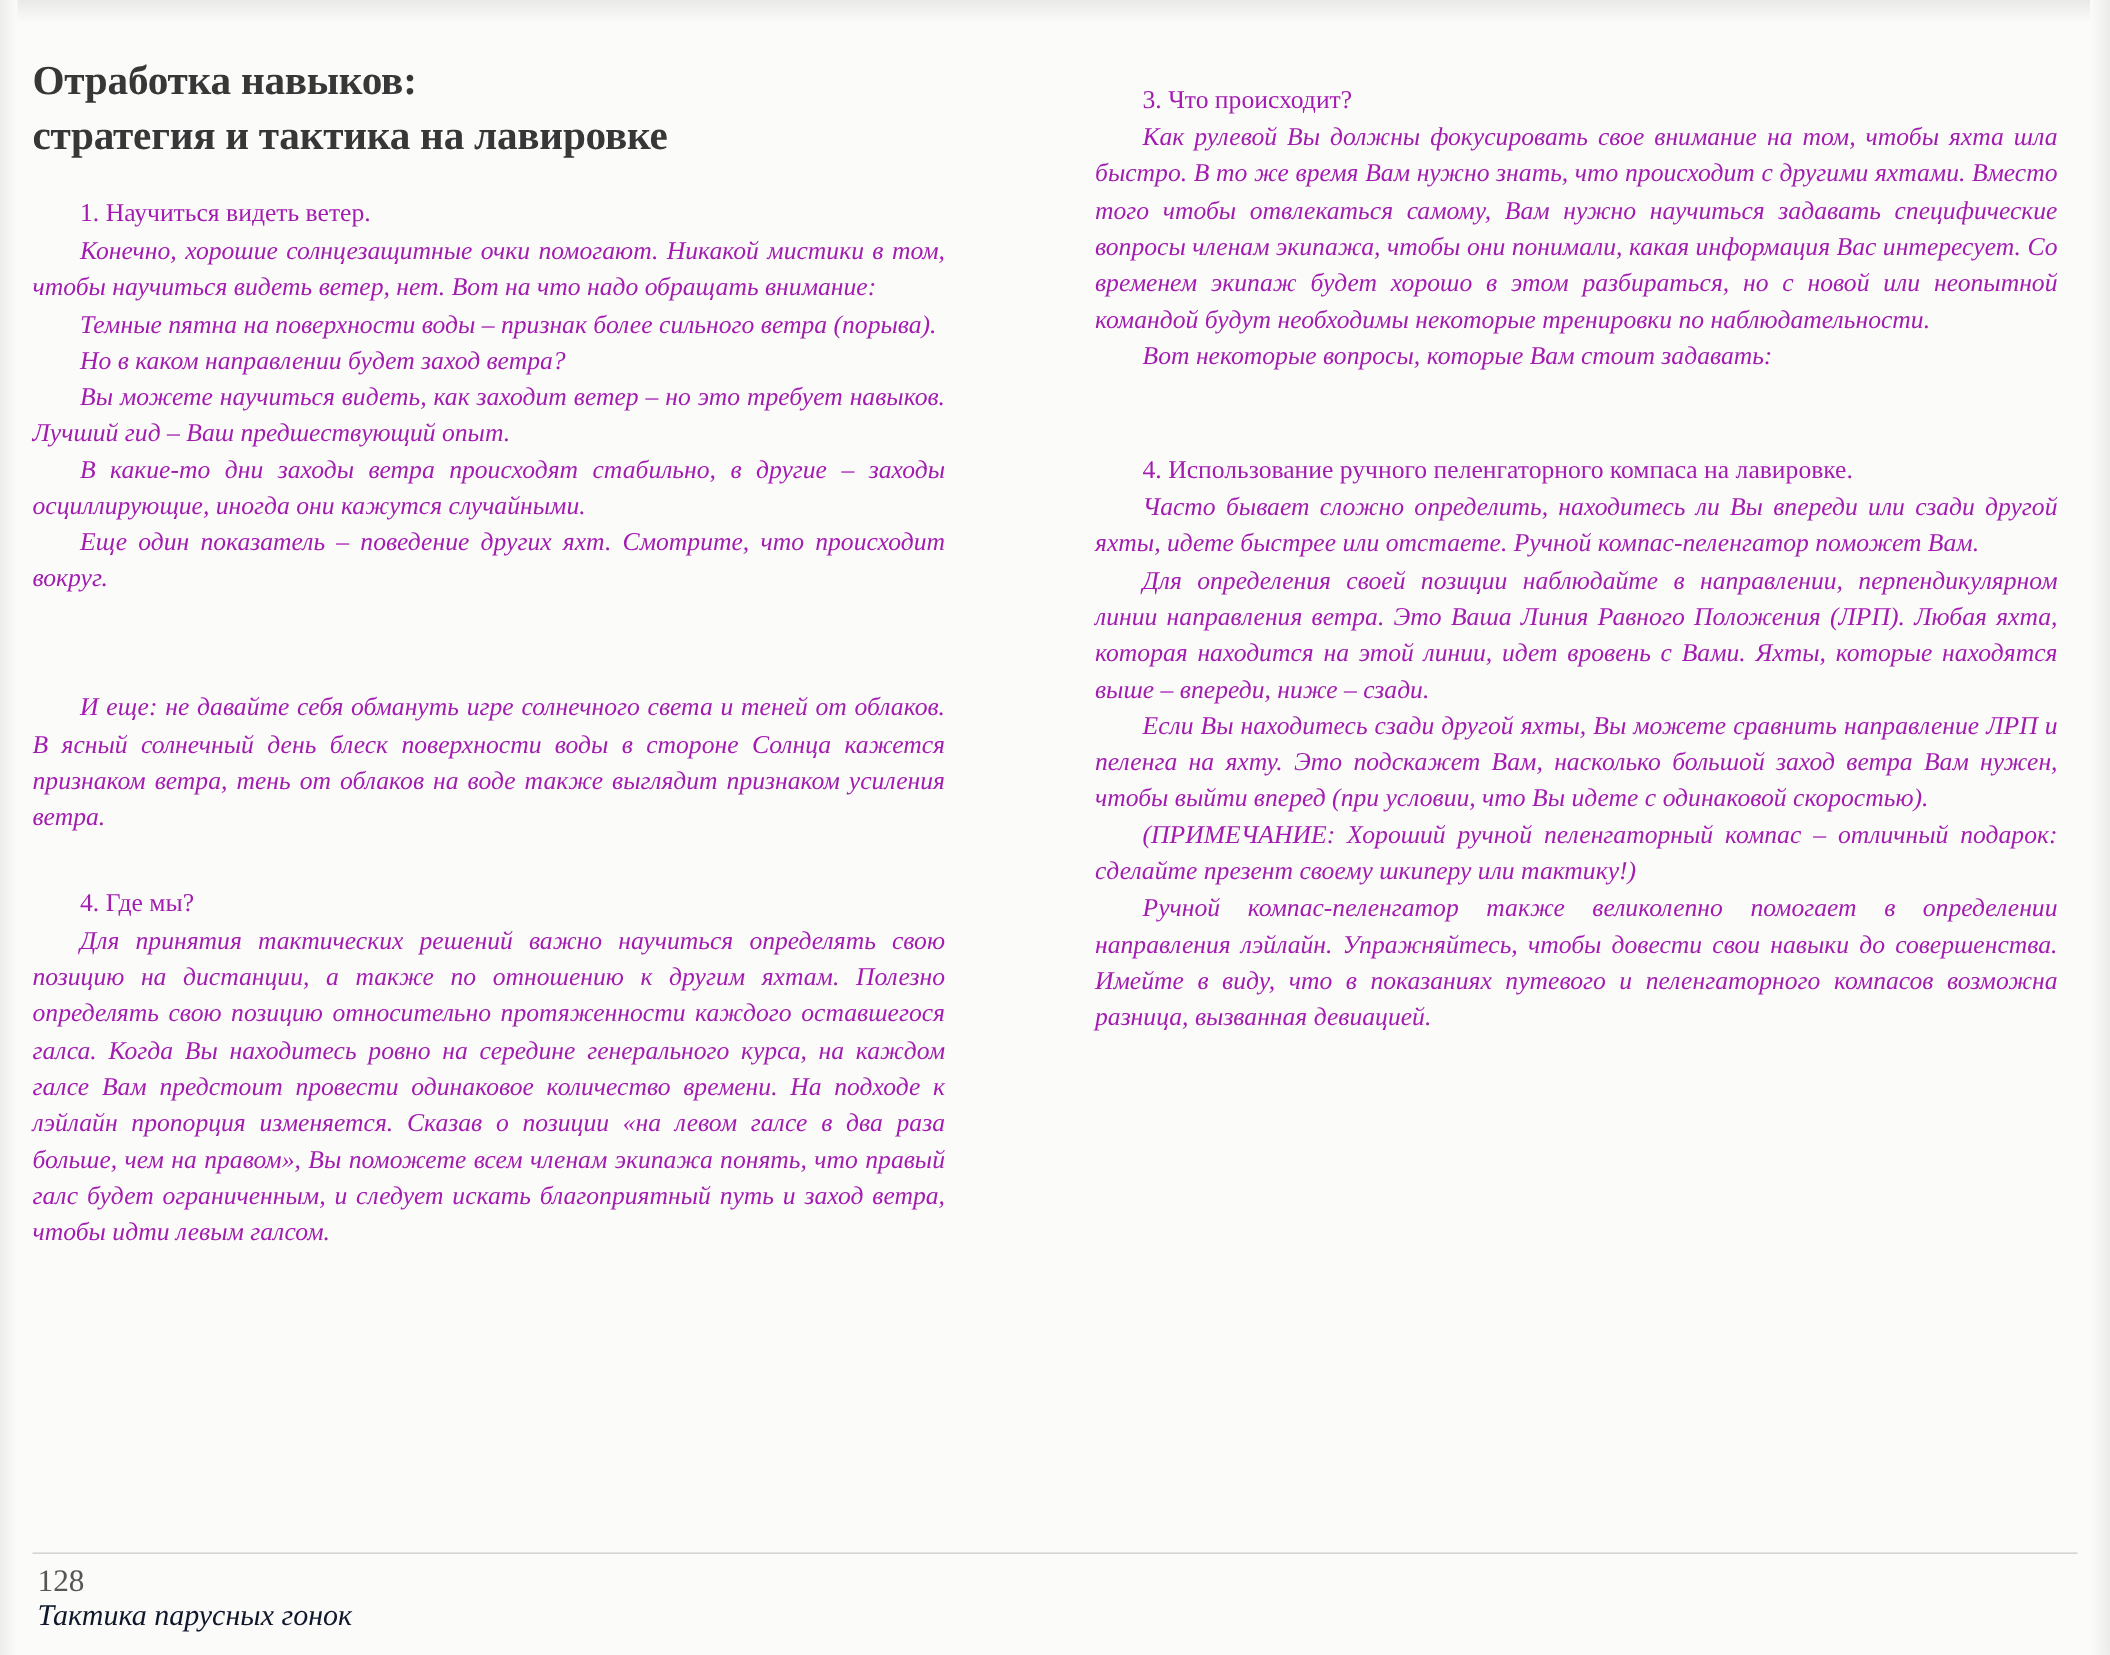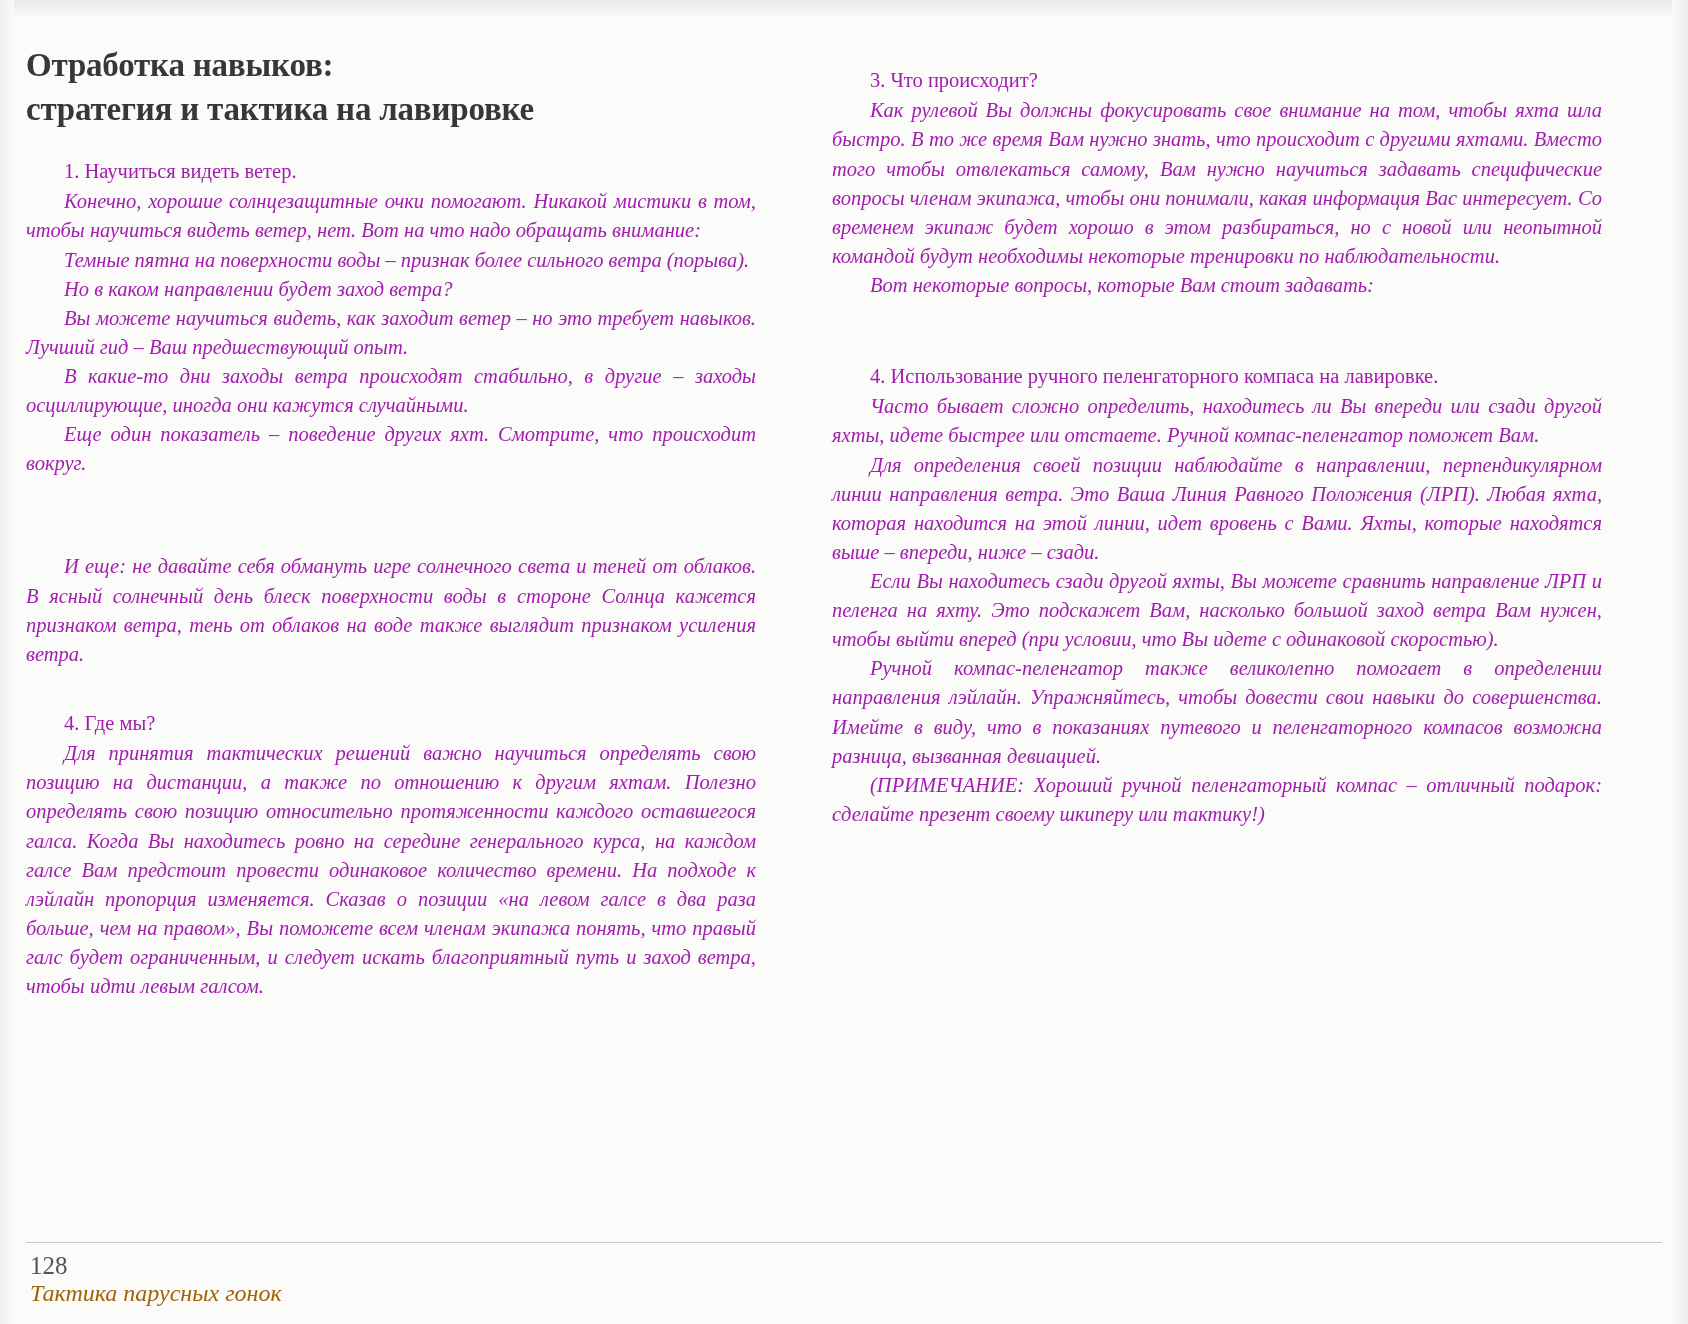--- a/index.html
+++ b/index.html
@@ -46,21 +46,21 @@
   .content {
     position: absolute;
     left: 26px;
     top: 44px;
     width: 1640px;
     height: 1090px;
   }
 
   .columns {
     display: flex;
-    gap: 76px;
+    gap: 120px;
     align-items: flex-start;
   }
   .col {
     width: 730px;
   }
   .col-right {
     width: 770px;
     padding-top: 22px;
   }
 
@@ -121,21 +121,21 @@
     font-size: 25px;
     color: #555;
     font-style: normal;
     width: 180px;
   }
   .book-title {
     flex: 1;
     text-align: left;
     font-size: 24px;
     font-style: italic;
-    color: #a16207;
+    color: #0f172a;
     margin-right: 120px;
   }
 </style>
 </head>
 <body>
 
 <div class="page">
   <div class="scan-edge-top"></div>
   <div class="scan-edge-left"></div>
   <div class="scan-edge-right"></div>
@@ -171,22 +171,22 @@
         <div class="section-head">3. Что происходит?</div>
         <p class="body">Как рулевой Вы должны фокусировать свое внимание на том, чтобы яхта шла быстро. В то же время Вам нужно знать, что происходит с другими яхтами. Вместо того чтобы отвлекаться самому, Вам нужно научиться задавать специфические вопросы членам экипажа, чтобы они понимали, какая информация Вас интересует. Со временем экипаж будет хорошо в этом разбираться, но с новой или неопытной командой будут необходимы некоторые тренировки по наблюдательности.</p>
         <p class="body">Вот некоторые вопросы, которые Вам стоит задавать:</p>
 
         <div class="gap-lg"></div>
 
         <div class="section-head">4. Использование ручного пеленгаторного компаса на лавировке.</div>
         <p class="body">Часто бывает сложно определить, находитесь ли Вы впереди или сзади другой яхты, идете быстрее или отстаете. Ручной компас-пеленгатор поможет Вам.</p>
         <p class="body">Для определения своей позиции наблюдайте в направлении, перпендикулярном линии направления ветра. Это Ваша Линия Равного Положения (ЛРП). Любая яхта, которая находится на этой линии, идет вровень с Вами. Яхты, которые находятся выше – впереди, ниже – сзади.</p>
         <p class="body">Если Вы находитесь сзади другой яхты, Вы можете сравнить направление ЛРП и пеленга на яхту. Это подскажет Вам, насколько большой заход ветра Вам нужен, чтобы выйти вперед (при условии, что Вы идете с одинаковой скоростью).</p>
+        <p class="body">(ПРИМЕЧАНИЕ: Хороший ручной пеленгаторный компас – отличный подарок: сделайте презент своему шкиперу или тактику!)</p>
         <p class="body">Ручной компас-пеленгатор также великолепно помогает в определении направления лэйлайн. Упражняйтесь, чтобы довести свои навыки до совершенства. Имейте в виду, что в показаниях путевого и пеленгаторного компасов возможна разница, вызванная девиацией.</p>
-        <p class="body">(ПРИМЕЧАНИЕ: Хороший ручной пеленгаторный компас – отличный подарок: сделайте презент своему шкиперу или тактику!)</p>
       </div>
 
     </div>
   </div>
 
   <div class="footer">
     <div class="footer-rule"></div>
     <div class="footer-inner">
       <div class="page-num">128</div>
       <div class="book-title">Тактика парусных гонок</div>

